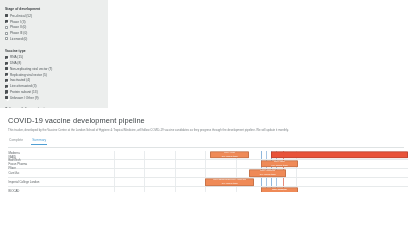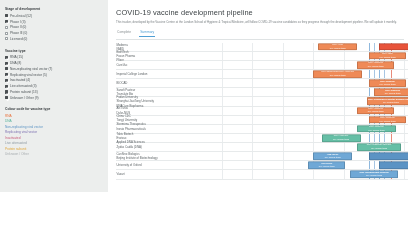--- a/index.html
+++ b/index.html
@@ -3,21 +3,21 @@
 <meta charset="utf-8">
 <style>
   * { box-sizing: border-box; }
   html, body {
     margin: 0; padding: 0;
     width: 408px; height: 192px;
     overflow: hidden;
     background: #ffffff;
     font-family: "Liberation Sans", sans-serif;
   }
-  #app { display: flex; width: 408px; height: 192px; }
+  #app { display: flex; width: 408px; height: 192px; flex-direction: column; }
 
   
   .sidebar {
     width: 108px; height: 192px;
     background: #eceeed;
     padding: 7px 5px 0 5px;
     flex: 0 0 108px;
     overflow: hidden;
   }
   .filter-title {

